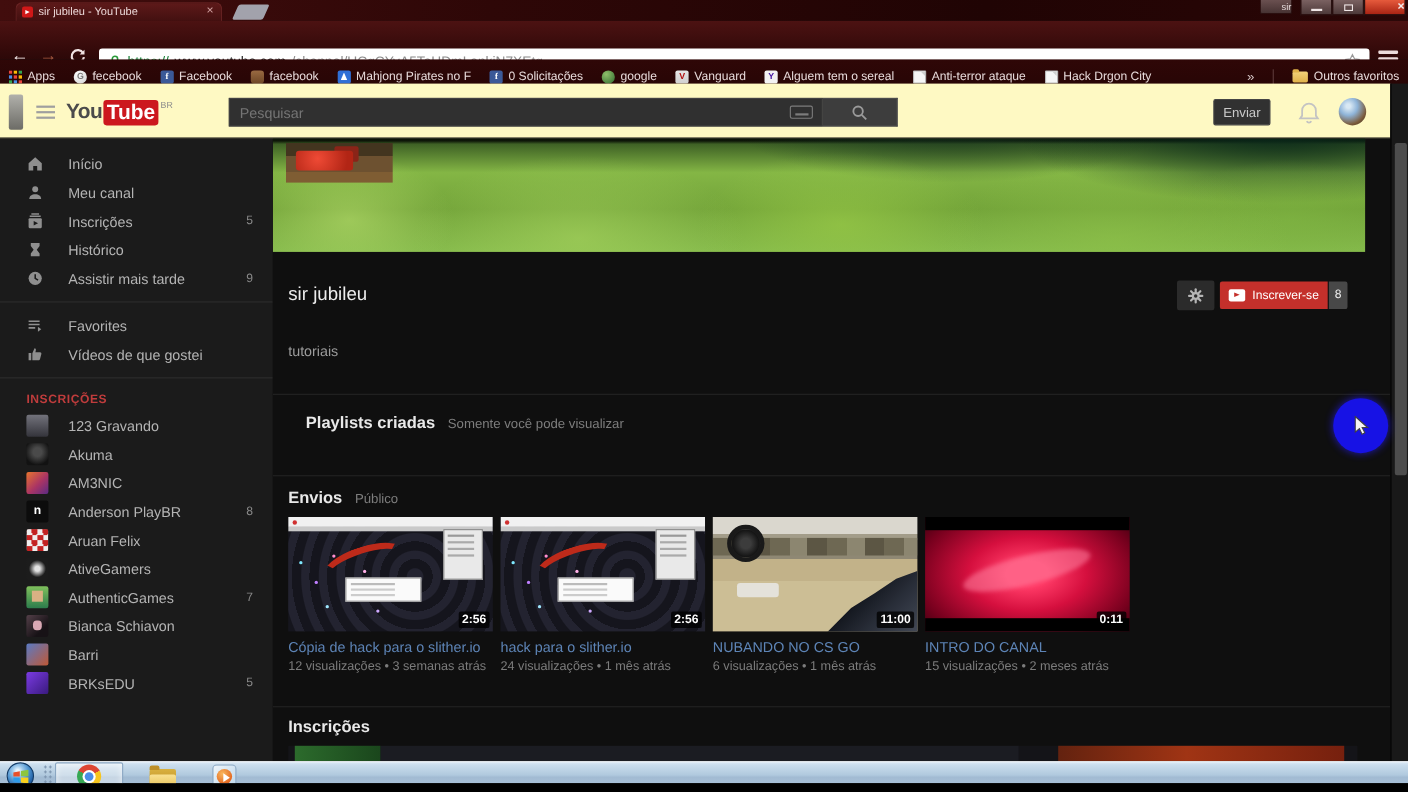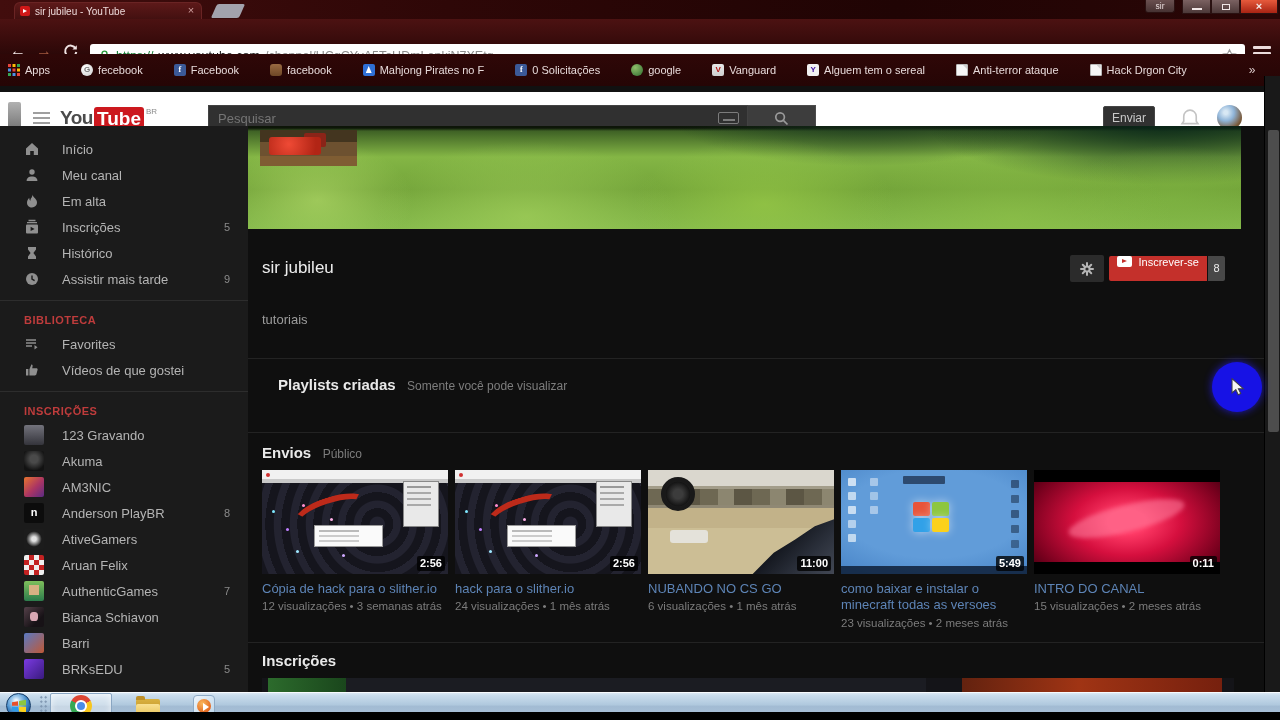--- a/index.html
+++ b/index.html
@@ -16,21 +16,21 @@
     display:flex;align-items:center;padding:0 5px;gap:5px}
   .tab-fav{width:10px;height:10px;border-radius:2px;background:#d01818;position:relative;flex:none}
   .tab-fav i{left:3.2px;top:2.5px;width:0;height:0;border-left:4px solid #fff;border-top:2.5px solid transparent;border-bottom:2.5px solid transparent}
   .tab-title{font-size:10px;color:#ecd9d9;white-space:nowrap;overflow:hidden;flex:1}
   .tab-close{width:10px;height:10px;flex:none;color:#cf9f9f;font-size:11px;line-height:9px;text-align:center}
   .tab-close::before{content:"×"}
   .newtab{position:absolute;left:214px;top:4px;width:28px;height:14px;background:#b5bdc9;opacity:.85;
     transform:skewX(-24deg);border-radius:2px}
   .winctl{position:absolute;right:2px;top:0;display:flex;align-items:flex-start;gap:0}
   .wc{height:14px;border:1px solid #2a1111;border-top:none;background:linear-gradient(#7a6161,#4c3838);
-    color:#f2eaea;text-align:center;position:relative}
+    color:#f2eaea;text-align:right;position:relative}
   .wc-profile{width:30px;height:13px;border-radius:0 0 3px 3px;background:linear-gradient(#6a5050,#463232);
     font-size:8.5px;line-height:12px;color:#e8dcdc;margin-right:7px}
   .wc-min{width:29px}.wc-min i{left:9px;top:8px;width:10px;height:2px;background:#f0e6e6}
   .wc-max{width:29px}.wc-max i{left:10px;top:4px;width:8px;height:6px;border:1.5px solid #f0e6e6}
   .wc-close{width:38px;background:linear-gradient(#e65a3c,#a82313);font-size:11px;line-height:12px}
   .wc-close::before{content:"×";font-weight:bold}
 
   .toolbar{position:absolute;left:0;top:19px;width:1280px;height:35px;
     background:linear-gradient(#4c1212,#340a0a 75%,#2c0808)}
   .navb{position:absolute;top:23px;font-size:16px;font-weight:bold}
@@ -40,42 +40,42 @@
   .omnibox{position:absolute;left:90px;top:25px;width:1155px;height:23px;background:#fff;border-radius:3px;
     display:flex;align-items:center;padding:0 8px;gap:5px}
   .u-scheme{font-size:12.5px;color:#188038}
   .u-host{font-size:12.5px;color:#1c1c1c}
   .u-path{font-size:12.5px;color:#8b8b8b;flex:1;white-space:nowrap;overflow:hidden}
   .menu-btn{position:absolute;left:1253px;top:27px;width:18px;height:16px}
   .menu-btn i{width:18px;height:2.6px;background:#ecdcdc;border-radius:1px}
   .menu-btn i:nth-child(2){top:6px}.menu-btn i:nth-child(3){top:12px}
 
   .bookmarks{position:absolute;left:0;top:54px;width:1280px;height:22px;background:linear-gradient(#2f0707,#250505);
-    display:flex;align-items:center;padding:16px 8px;gap:31px}
+    display:flex;align-items:center;padding:16px 8px;gap:17px}
   .bm{display:flex;align-items:center;gap:5px;white-space:nowrap}
   .bm-label{font-size:11px;color:#e7dada}
   .fi{width:12px;height:12px;border-radius:2px;position:relative;flex:none;display:flex;align-items:center;justify-content:center;
     font-size:8px;font-weight:bold;line-height:1}
   .fi-g{border-radius:50%;background:radial-gradient(circle at 35% 30%,#fefefe,#cfcfcf);color:#777}.fi-g::before{content:"G"}
   .fi-fb{background:#3b5998;color:#fff;font-family:"Liberation Serif",serif}.fi-fb::before{content:"f"}
   .fi-monkey{background:linear-gradient(#9a6a42,#6e4726);border-radius:3px}
   .fi-mah{background:#2f6fd6}.fi-mah i{left:3px;top:2px;width:6px;height:7px;background:#fff;clip-path:polygon(50% 0,100% 100%,0 100%)}
   .fi-goo{border-radius:50%;background:radial-gradient(circle at 35% 30%,#8fbf6a,#2f6b2f)}
   .fi-van{background:linear-gradient(#e8e8e8,#cfcfcf);color:#b31212}.fi-van::before{content:"V"}
   .fi-y{background:#f2f2f2;color:#3f0f9e}.fi-y::before{content:"Y"}
   .fi-page{background:#f6f6f6;border:1px solid #b9b9b9;border-radius:1px}
   .fi-page i{right:0;top:0;width:4px;height:4px;background:#cfcfcf;clip-path:polygon(0 0,100% 100%,100% 0)}
   .bm-spacer{flex:1}
   .bm-chev{font-size:12px;color:#d8c8c8}
   .bm-sep{width:1px;height:14px;background:#5c3a3a}
   .folder{width:14px;height:10px;background:linear-gradient(#f3d27a,#e0b24a);border-radius:1.5px;position:relative;flex:none}
   .folder::before{content:"";position:absolute;left:0;top:-2.5px;width:6px;height:3px;background:#e0b24a;border-radius:1.5px 1.5px 0 0}
 
   
-  .yt-header{position:absolute;left:0;top:92px;width:1264px;height:50px;background:#ffffff;border-bottom:1px solid #0a0a0a}
+  .yt-header{position:absolute;left:0;top:76px;width:1264px;height:50px;background:#fef9c3;border-bottom:1px solid #0a0a0a}
   .guide-bar{left:8px;top:10px;width:13px;height:32px;border-radius:2px;background:linear-gradient(#a8a8a8,#5c5c5c);opacity:.9}
   .hamb{position:absolute;left:33px;top:20px;width:17px;height:12px}
   .hamb i{width:17px;height:2px;background:#9f9f9f}
   .hamb i:nth-child(2){top:5px}.hamb i:nth-child(3){top:10px}
   .yt-logo{position:absolute;left:60px;top:15px;display:flex;align-items:flex-start}
   .logo-you{font-size:19px;font-weight:bold;color:#4b4b4b;letter-spacing:-.5px}
   .logo-tube{font-size:19px;font-weight:bold;color:#fff;background:#cc181e;border-radius:3px;padding:0 3px;margin-left:1px;line-height:23px}
   .logo-br{font-size:8px;color:#8c8c8c;margin-left:2px}
   .searchwrap{position:absolute;left:208px;top:13px;display:flex}
   .search-field{position:relative;width:540px}
@@ -129,21 +129,21 @@
     linear-gradient(#31511f,#84b645 30%,#72a339 62%,#85ba4c)}
   .bn-inset{left:12px;top:4px;width:97px;height:36px;background:linear-gradient(#43351f 0 32%,#6d5130 32% 72%,#7f5d33 72%)}
   .bn-tractor{left:9px;top:7px;width:52px;height:18px;border-radius:3px;
     background:radial-gradient(circle at 38% 40%,#ef4a35,#b22515 80%)}
   .bn-cab{left:44px;top:3px;width:22px;height:14px;background:#8a2418;border-radius:2px}
 
   .ch-name{position:absolute;left:14px;top:132px;font-size:17px;color:#ededed}
   .ch-actions{position:absolute;right:39px;top:129px;display:flex;align-items:center;gap:5px}
   .gear-btn{width:34px;height:27px;background:#2b2b2b;border-radius:2px;display:flex;align-items:center;justify-content:center}
   .sub-btn{display:flex;align-items:center}
-  .sub-main{height:25px;background:#c4302b;border-radius:2px 0 0 2px;display:flex;align-items:flex-start;padding:0 8px;gap:6px}
+  .sub-main{height:25px;background:#c4302b;border-radius:2px 0 0 2px;display:flex;align-items:center;padding:0 8px;gap:6px}
   .sub-tv{width:15px;height:11px;background:#fff;border-radius:2px;position:relative;flex:none}
   .sub-tv i{left:5px;top:2.8px;width:0;height:0;border-left:5px solid #c4302b;border-top:2.8px solid transparent;border-bottom:2.8px solid transparent}
   .sub-label{font-size:11px;color:#fff}
   .sub-count{width:17px;height:25px;background:#484848;border-radius:0 2px 2px 0;margin-left:1px;
     color:#ededed;font-size:11px;text-align:center;line-height:25px}
   .ch-tab{position:absolute;left:14px;top:186px;font-size:13px;color:#9c9c9c}
 
   .hr{position:absolute;left:0;width:1016px;border-top:1px solid #232323}
   .sec-title{font-size:15px;font-weight:bold;color:#e9e9e9;display:inline}
   .sec-note{font-size:12px;color:#7d7d7d;margin-left:7px;display:inline}
@@ -407,29 +407,20 @@
             <circle cx="8" cy="5" r="2.7" fill="#8f8f8f"></circle>
             <path d="M2.6 14c0-3 2.4-4.4 5.4-4.4s5.4 1.4 5.4 4.4z" fill="#8f8f8f"></path>
           </svg>
         </span>
       <span class="sd-label">Meu canal</span>
       <span class="sd-count"></span>
     </div>
     <div class="sd-item">
       <span class="sd-ico">
           <svg width="16" height="16" viewBox="0 0 16 16">
-            <path d="M8 1.5c1.2 2.6-2 3.8-1.4 6.2C5 7 5.3 4.8 5.3 4.8 3.7 6.3 3 8.2 3 9.7 3 12.6 5.2 14.5 8 14.5s5-2 5-4.9C13 6 9.9 5.2 8 1.5z" fill="#8f8f8f"></path>
-          </svg>
-        </span>
-      <span class="sd-label">Em alta</span>
-      <span class="sd-count"></span>
-    </div>
-    <div class="sd-item">
-      <span class="sd-ico">
-          <svg width="16" height="16" viewBox="0 0 16 16">
             <path d="M4.5 1.5h7M3 3.6h10" stroke="#8f8f8f" stroke-width="1.3"></path>
             <rect x="2" y="5.4" width="12" height="9" rx="1" fill="#8f8f8f"></rect>
             <path d="M6.6 7.8l4 2.1-4 2.1z" fill="#1b1b1b"></path>
           </svg>
         </span>
       <span class="sd-label">Inscrições</span>
       <span class="sd-count">5</span>
     </div>
     <div class="sd-item">
       <span class="sd-ico">
@@ -444,21 +435,20 @@
       <span class="sd-ico">
           <svg width="16" height="16" viewBox="0 0 16 16">
             <circle cx="8" cy="8" r="6" fill="#8f8f8f"></circle>
             <path d="M8 4.4V8l2.6 1.6" stroke="#1b1b1b" stroke-width="1.4" fill="none"></path>
           </svg>
         </span>
       <span class="sd-label">Assistir mais tarde</span>
       <span class="sd-count">9</span>
     </div>
     <div class="sd-div"></div>
-    <div class="sd-head">BIBLIOTECA</div>
     <div class="sd-item">
       <span class="sd-ico">
           <svg width="16" height="16" viewBox="0 0 16 16">
             <path d="M2 4h10M2 7h10M2 10h6" stroke="#8f8f8f" stroke-width="1.5"></path>
             <path d="M10.5 9v4.6l3-2.3z" fill="#8f8f8f"></path>
           </svg>
         </span>
       <span class="sd-label">Favorites</span>
     </div>
     <div class="sd-item">
@@ -485,27 +475,27 @@
         <span class="sd-av av2"></span>
         <span class="sd-label">AM3NIC</span>
         <span class="sd-count"></span>
       </div>
     <div class="sd-item">
         <span class="sd-av av3"></span>
         <span class="sd-label">Anderson PlayBR</span>
         <span class="sd-count">8</span>
       </div>
     <div class="sd-item">
+        <span class="sd-av av4"></span>
+        <span class="sd-label">Aruan Felix</span>
+        <span class="sd-count"></span>
+      </div>
+    <div class="sd-item">
         <span class="sd-av av5"></span>
         <span class="sd-label">AtiveGamers</span>
-        <span class="sd-count"></span>
-      </div>
-    <div class="sd-item">
-        <span class="sd-av av4"></span>
-        <span class="sd-label">Aruan Felix</span>
         <span class="sd-count"></span>
       </div>
     <div class="sd-item">
         <span class="sd-av av6"></span>
         <span class="sd-label">AuthenticGames</span>
         <span class="sd-count">7</span>
       </div>
     <div class="sd-item">
         <span class="sd-av av8"></span>
         <span class="sd-label">Bianca Schiavon</span>
@@ -598,35 +588,20 @@
       <div class="card">
         <div class="thumb t-csgo" style="background:linear-gradient(#dad7ce 0 15%,#a39d8a 15% 20%,#8f8874 20% 37%,#c2b289 37% 56%,#ccbe95 56%)">
           <i class="cs-bld"></i>
             <i class="cs-scope"></i>
           <i class="cs-car"></i>
             <i class="cs-gun"></i>
           <span class="dur">11:00</span>
         </div>
         <div class="v-title">NUBANDO NO CS GO</div>
         <div class="v-meta">6 visualizações • 1 mês atrás</div>
-      </div>
-      <div class="card">
-        <div class="thumb t-win">
-          <i class="w-icl"></i>
-            <i class="w-icr"></i>
-          <i class="w-top"></i>
-          <i class="w-fl w-f1"></i>
-            <i class="w-fl w-f2"></i>
-          <i class="w-fl w-f3"></i>
-            <i class="w-fl w-f4"></i>
-          <i class="w-tb"></i>
-          <span class="dur">5:49</span>
-        </div>
-        <div class="v-title">como baixar e instalar o minecraft todas as versoes</div>
-        <div class="v-meta">23 visualizações • 2 meses atrás</div>
       </div>
       <div class="card">
         <div class="thumb t-red">
           <i class="r-streak"></i>
           <i class="r-bar r-top"></i>
             <i class="r-bar r-bot"></i>
           <span class="dur">0:11</span>
         </div>
         <div class="v-title">INTRO DO CANAL</div>
         <div class="v-meta">15 visualizações • 2 meses atrás</div>

